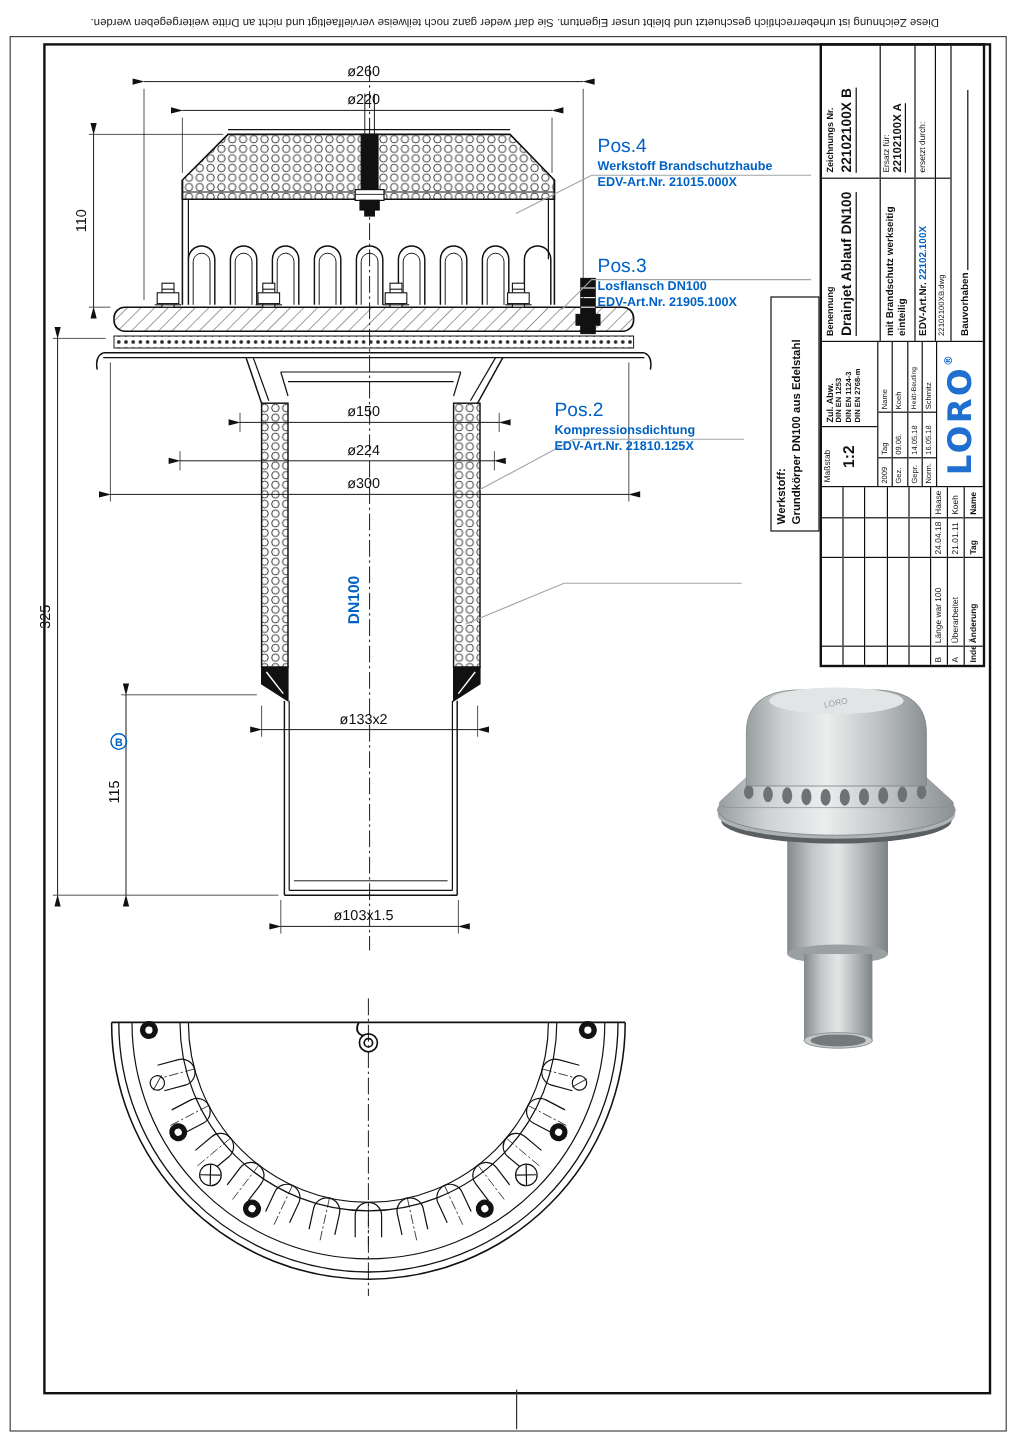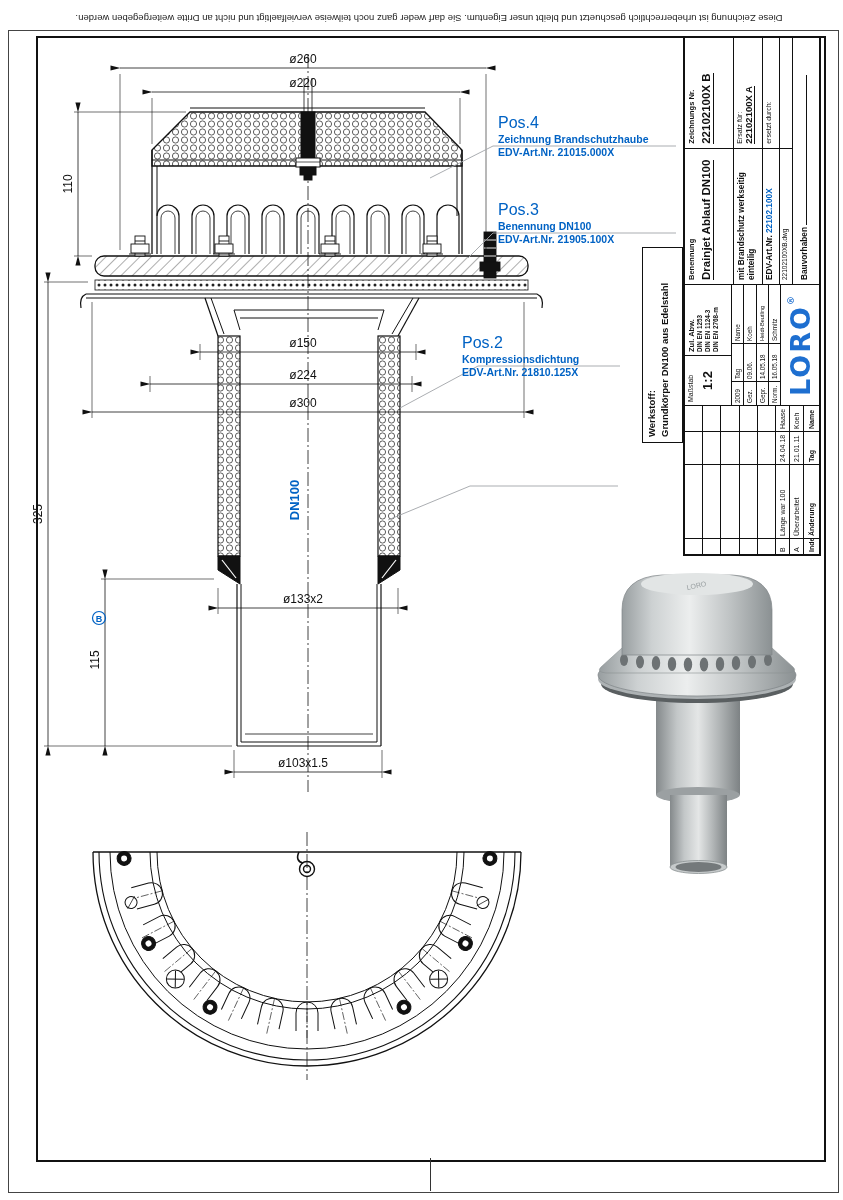--- a/index.html
+++ b/index.html
@@ -419,26 +419,26 @@
           <ellipse cx="768" cy="660" rx="4" ry="6"></ellipse>
       </g>
       <path d="M622,655 L622,610 Q622,577 662,575 L732,575 Q772,577 772,610 L772,655 Z" fill="url(#met1)" stroke="#7e8486" stroke-width="0.7"></path>
       <ellipse cx="697" cy="584" rx="56" ry="11" fill="#e2e5e5"></ellipse>
       <text x="697" y="588" text-anchor="middle" font-size="7" fill="#9aa0a2" transform="rotate(-12 697 588)">LORO</text>
     </g>
   </svg>
 
   <div class="pos-block" style="left:498px;top:114px;">
     <div class="pos-title">Pos.4</div>
-    <div class="pos-line">Zeichnung Brandschutzhaube</div>
+    <div class="pos-line">Werkstoff Brandschutzhaube</div>
     <div class="pos-line">EDV-Art.Nr.  21015.000X</div>
   </div>
-  <div class="pos-block" style="left:498px;top:201px;">
+  <div class="pos-block" style="left:498px;top:214px;">
     <div class="pos-title">Pos.3</div>
-    <div class="pos-line">Benennung DN100</div>
+    <div class="pos-line">Losflansch DN100</div>
     <div class="pos-line">EDV-Art.Nr.  21905.100X</div>
   </div>
   <div class="pos-block" style="left:462px;top:334px;">
     <div class="pos-title">Pos.2</div>
     <div class="pos-line">Kompressionsdichtung</div>
     <div class="pos-line">EDV-Art.Nr.  21810.125X</div>
   </div>
 
   <div class="abs" id="titleblock">
     <div id="tb-werk">

